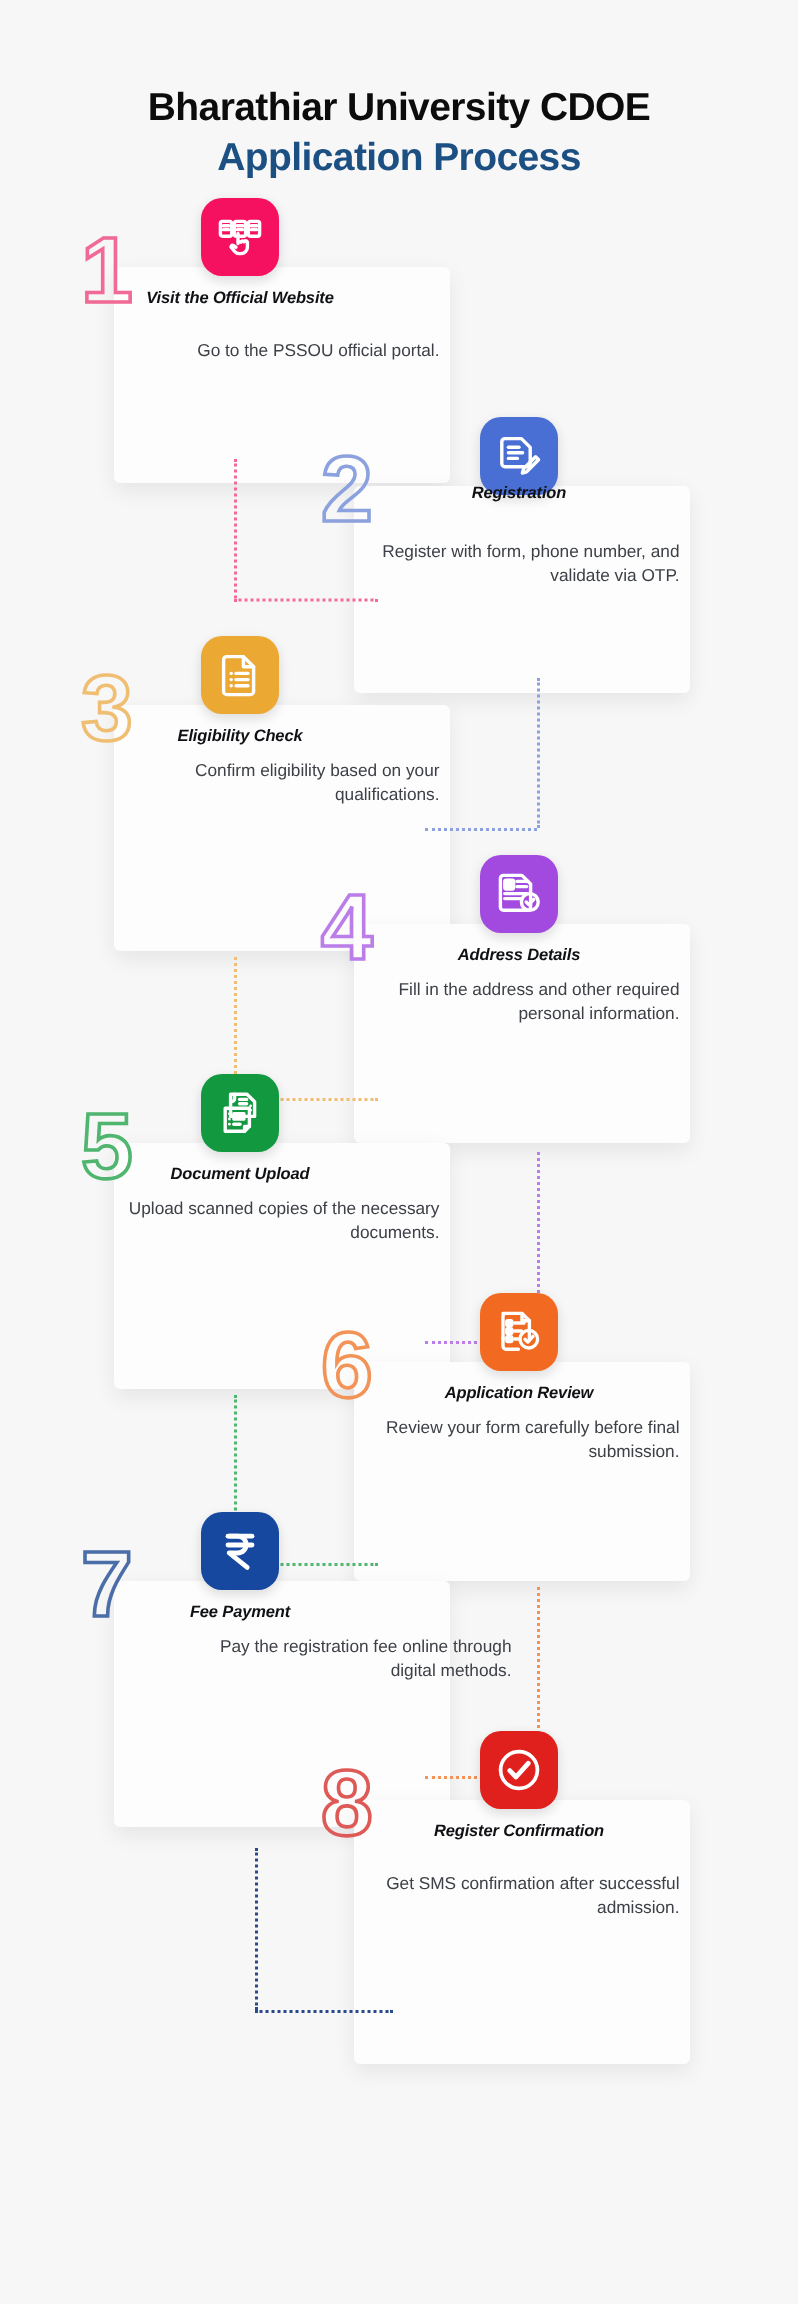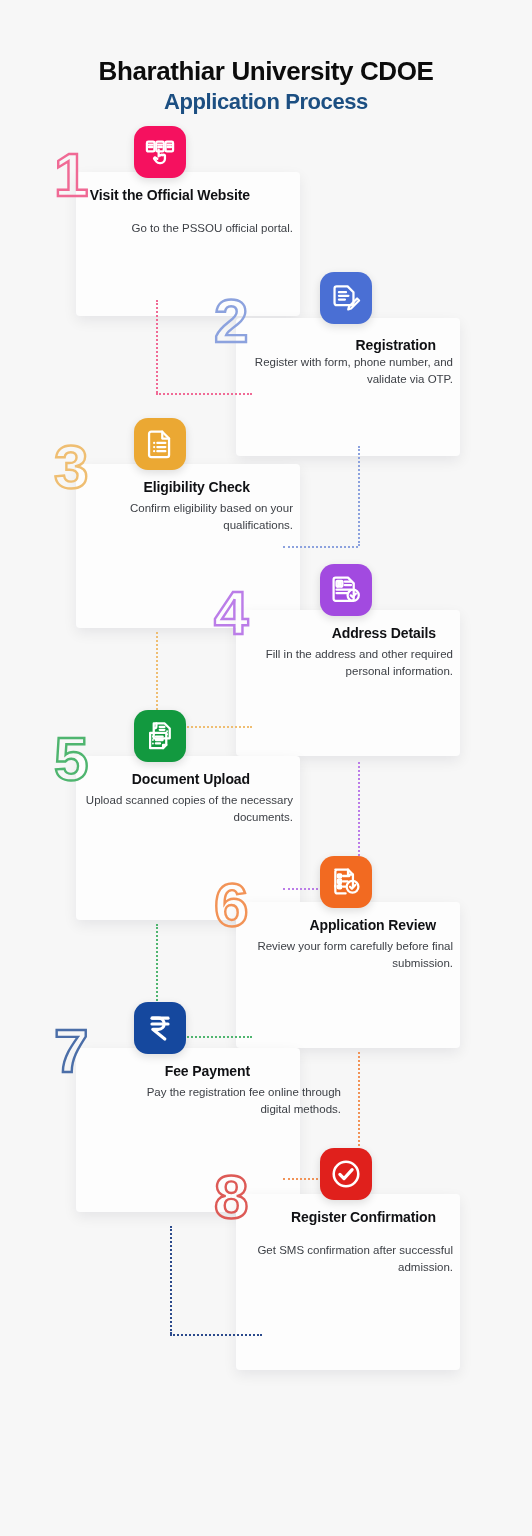--- a/index.html
+++ b/index.html
@@ -16,21 +16,21 @@
   #title-line-1 {
     display:block;
     font-size:26px;
     font-weight:bold;
     color:#0c0c0c;
     letter-spacing:-0.4px;
     line-height:1.28;
   }
   #title-line-2 {
     display:block;
-    font-size:22px;
+    font-size:26px;
     font-weight:bold;
     color:#1c4f82;
     letter-spacing:-0.4px;
     line-height:1.28;
   }
 
   
   #flow { position:relative; width:532px; height:1330px; }
 
   .connector { position:absolute; }
@@ -68,27 +68,28 @@
     display:flex;
     align-items:center;
     justify-content:center;
     box-shadow:0 3px 8px rgba(0,0,0,0.13);
   }
   .icon-tile svg { width:32px; height:32px; display:block; }
 
   .card-title {
     position:absolute;
     z-index:5;
-    font-size:14px;
+    font-size:11px;
     font-weight:bold;
     color:#101114;
-    text-align:right;
+    text-align:center;
     line-height:1.32;
     letter-spacing:-0.1px;
     width:180px;
+    font-style:italic;
   }
   .card-body {
     position:absolute;
     z-index:5;
     font-size:11.5px;
     color:#3d4046;
     text-align:right;
     line-height:1.42;
     width:210px;
   }
@@ -127,21 +128,21 @@
       <div class="num" style="left: 214px; top: 174px; -webkit-text-stroke: 2.4px rgb(140, 162, 222);">2</div>
       <div class="icon-tile" style="left: 320px; top: 156px; background: rgb(74, 111, 212);">
         <svg viewBox="0 0 24 24">
       <path d="M5 3.3h8.2L17.6 7.7v8.1a1.6 1.6 0 0 1-1.6 1.6H5a1.6 1.6 0 0 1-1.6-1.6V4.9A1.6 1.6 0 0 1 5 3.3z" stroke="#ffffff" fill="none" stroke-width="1.7" stroke-linecap="round" stroke-linejoin="round"></path>
       <line x1="6.7" y1="7.6" x2="12" y2="7.6" stroke="#ffffff" fill="none" stroke-width="1.7" stroke-linecap="round" stroke-linejoin="round"></line>
       <line x1="6.7" y1="10.4" x2="13.8" y2="10.4" stroke="#ffffff" fill="none" stroke-width="1.7" stroke-linecap="round" stroke-linejoin="round"></line>
       <line x1="6.7" y1="13.2" x2="11.2" y2="13.2" stroke="#ffffff" fill="none" stroke-width="1.7" stroke-linecap="round" stroke-linejoin="round"></line>
       <path d="M20.3 12.4l1.5 1.5-6 6-2.1.6.6-2.1 6-6z" stroke="#ffffff" fill="none" stroke-width="1.7" stroke-linecap="round" stroke-linejoin="round"></path>
     </svg>
       </div>
-      <div class="card-title" style="left: 256px; top: 220px;">Registration</div>
+      <div class="card-title" style="left: 256px; top: 200px;">Registration</div>
       <div class="card-body" style="left: 243px; top: 238px;">Register with form, phone number, and validate via OTP.</div>
     </div>
     <div class="step">
       <div class="card" style="left: 76px; top: 348px; height: 164px; background: rgb(253, 253, 253);"></div>
       <div class="num" style="left: 54px; top: 320px; -webkit-text-stroke: 2.4px rgb(239, 190, 114);">3</div>
       <div class="icon-tile" style="left: 134px; top: 302px; background: rgb(235, 168, 51);">
         <svg viewBox="0 0 24 24">
       <path d="M5.4 2.8h8.3l5.1 5.1v12.3a1.6 1.6 0 0 1-1.6 1.6H5.4a1.6 1.6 0 0 1-1.6-1.6V4.4a1.6 1.6 0 0 1 1.6-1.6z" stroke="#ffffff" fill="none" stroke-width="1.7" stroke-linecap="round" stroke-linejoin="round"></path>
       <path d="M13.7 2.8v5.1h5.1" stroke="#ffffff" fill="none" stroke-width="1.7" stroke-linecap="round" stroke-linejoin="round"></path>
       <circle cx="7.6" cy="11.2" r="0.85" fill="#ffffff" stroke="none"></circle>

